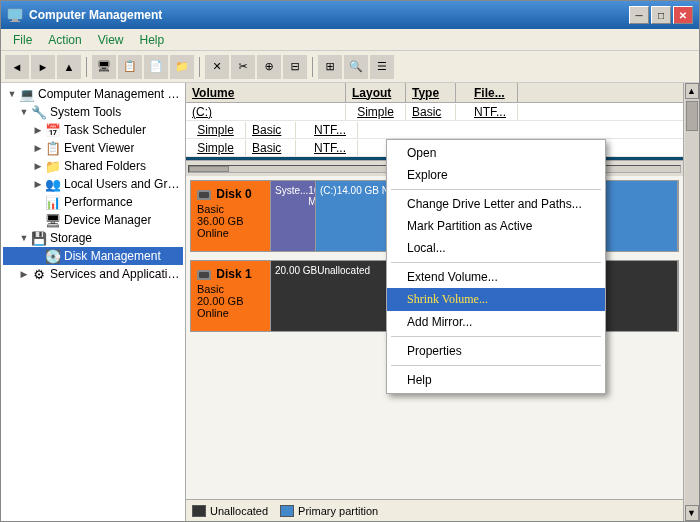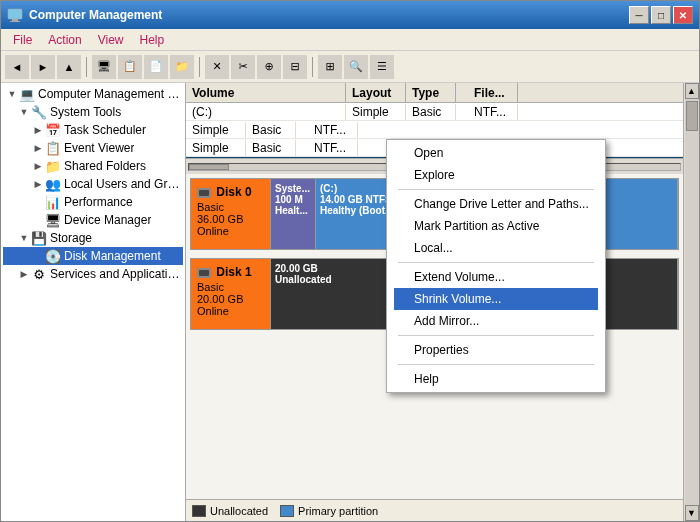--- a/index.html
+++ b/index.html
@@ -70,21 +70,21 @@
       height: 22px;
       display: flex;
       align-items: center;
       padding: 0 4px;
       border-bottom: 1px solid #ccc;
       flex-shrink: 0;
     }
     .menu-item {
       padding: 20px 8px;
       cursor: pointer;
-      color: #be185d;
+      color: #15803d;
     }
 
     
     .toolbar {
       background: #f0ece0;
       height: 32px;
       display: flex;
       align-items: center;
       padding: 0 4px;
       border-bottom: 1px solid #ccc;
@@ -167,40 +167,41 @@
       flex: 1;
       display: flex;
       flex-direction: column;
       overflow: hidden;
       background: white;
       position: relative;
     }
 
     
     .top-table {
-      border-bottom: 1px solid #0c4a6e;
-      flex-shrink: 0;
+      border-bottom: 3px solid #0c4a6e;
+      flex-shrink: 0;
+      text-decoration: underline;
     }
     .table-header {
       display: flex;
       background: #e8e4d8;
       border-bottom: 1px solid #aaa;
       height: 20px;
     }
     .th {
       border-right: 1px solid #aaa;
       padding: 2px 6px;
       font-weight: bold;
       font-size: 12px;
       display: flex;
       align-items: center;
       cursor: pointer;
     }
     .col-volume { width: 160px; }
-    .col-layout { width: 60px; }
+    .col-layout { width: 60px; text-align: center; }
     .col-type { width: 50px; }
     .col-file { width: 50px; margin-left: 12px; }
 
     .table-row {
       display: flex;
       height: 18px;
       align-items: center;
       border-bottom: 1px solid #e8e4e0;
     }
     .td {
@@ -237,27 +238,26 @@
     }
     .disk-label .disk-name { font-weight: bold; font-size: 12px; margin-bottom: 2px; }
 
     .disk-partitions {
       flex: 1;
       display: flex;
     }
     .partition {
       height: 100%;
       display: flex;
-      flex-direction: column;
+      flex-direction: row;
       justify-content: flex-start;
       padding: 4px;
       font-size: 11px;
       border-right: 1px solid #999;
       overflow: hidden;
-      font-weight: bold;
     }
     .partition.system-res { background: #6666aa; color: white; width: 45px; }
     .partition.c-drive { background: #4488cc; color: white; flex: 1; }
     .partition.unallocated { background: #333; color: white; flex: 1; }
 
     
     .bottom-bar {
       height: 22px;
       background: #f0ece0;
       border-top: 1px solid #aaa;
@@ -309,29 +309,29 @@
     
     .context-menu {
       position: absolute;
       top: 56px;
       left: 200px;
       width: 220px;
       background: white;
       border: 1px solid #aaa;
       box-shadow: 3px 3px 6px rgba(0,0,0,0.4);
       z-index: 100;
-      padding: 2px 7px;
+      padding: 2px 0;
     }
     .ctx-item {
       padding: 4px 20px;
       font-size: 12px;
       cursor: pointer;
       white-space: nowrap;
     }
-    .ctx-item.highlighted { background: #316ac5; color: #ffffff; }
+    .ctx-item.highlighted { background: #316ac5; color: #fde047; font-family: Liberation Serif, serif; }
     .ctx-sep {
       height: 1px;
       background: #ccc;
       margin: 3px 4px;
     }
 
     
     .v-scrollbar {
       width: 16px;
       background: #e0dcd4;

